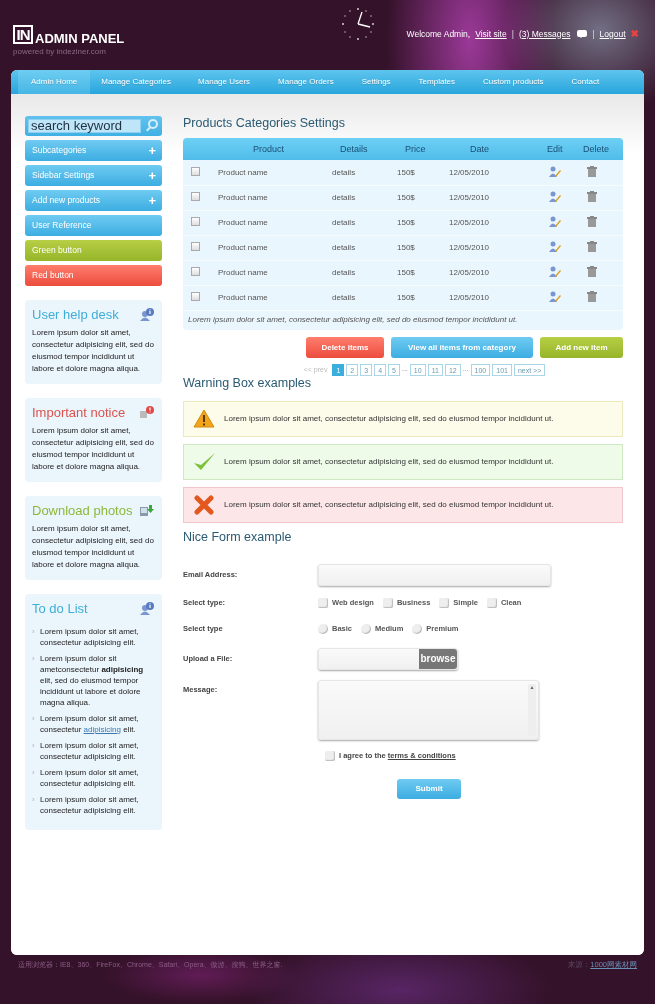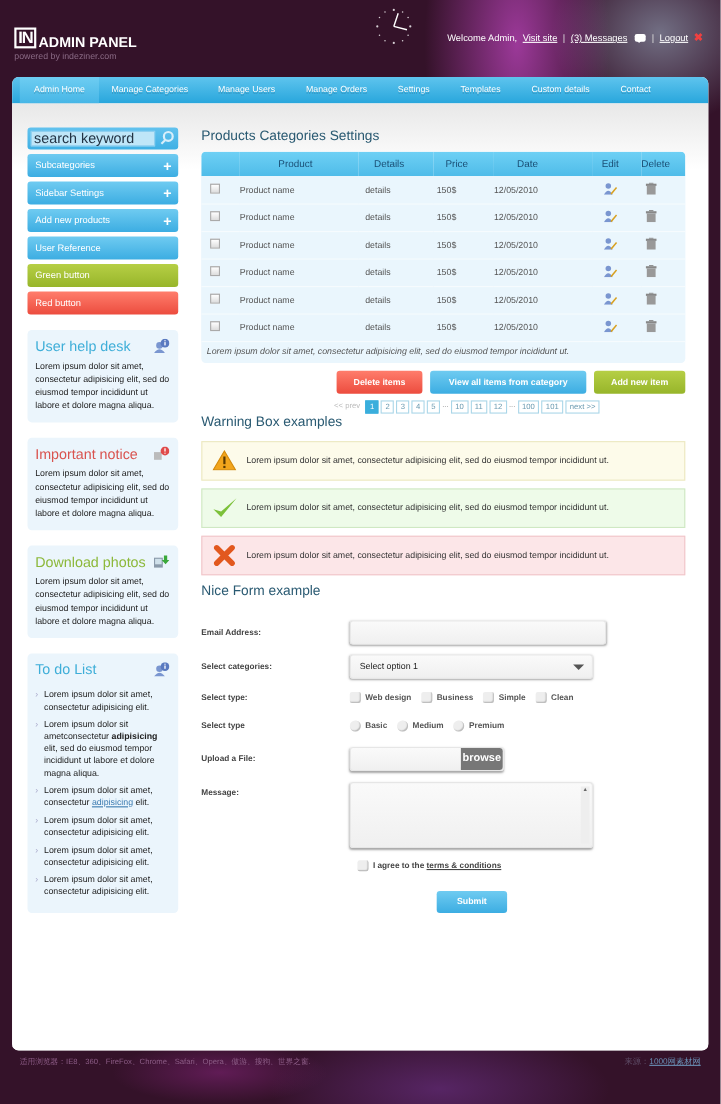--- a/index.html
+++ b/index.html
@@ -110,21 +110,21 @@
 </div>
 
 <div id="page" class="abs">
   <div id="nav">
     <a class="item active">Admin Home</a>
     <a class="item">Manage Categories</a>
     <a class="item" style="padding-left:16px;padding-right:16px">Manage Users</a>
     <a class="item" style="padding-left:12px;padding-right:16px">Manage Orders</a>
     <a class="item" style="padding-left:12px;padding-right:14px">Settings</a>
     <a class="item" style="padding-left:14px;padding-right:14px">Templates</a>
-    <a class="item" style="padding-left:14px;padding-right:14px">Custom details</a>
+    <a class="item" style="padding-left:14px;padding-right:14px">Custom products</a>
     <a class="item" style="padding-left:14px">Contact</a>
   </div>
 
   <div id="content">
     <div id="sidebar">
       <div class="searchbox">
         <div class="inp">search keyword</div>
         <span class="mag"></span>
       </div>
       <div class="sbtn blue"><span>Subcategories</span><span class="plus">+</span></div>
@@ -357,27 +357,20 @@
           </span>
         <span>Lorem ipsum dolor sit amet, consectetur adipisicing elit, sed do eiusmod tempor incididunt ut.</span>
       </div>
 
       <h2 style="margin-top:2px">Nice Form example</h2>
       <div class="form" style="margin-top:20px">
         <div class="frow">
           <span class="flabel" style="width:135px">Email Address:</span>
           <div class="finput" style="width:233px"></div>
         </div>
-        <div class="frow">
-          <span class="flabel" style="width:135px">Select categories:</span>
-          <div class="finput" style="width:221px;position:relative;font-size:8px;color:#222;line-height:20px;padding-left:8px">
-            <span>Select option 1</span>
-            <span style="position:absolute;right:7px;top:8px;border:5px solid transparent;border-top-color:#555;border-bottom:0"></span>
-          </div>
-        </div>
         <div class="frow" style="margin-top:12px">
           <span class="flabel" style="width:135px">Select type:</span>
           <span class="chk"></span>
             <span class="opt">Web design</span>
           <span class="chk"></span>
             <span class="opt">Business</span>
           <span class="chk"></span>
             <span class="opt">Simple</span>
           <span class="chk"></span>
             <span class="opt">Clean</span>

